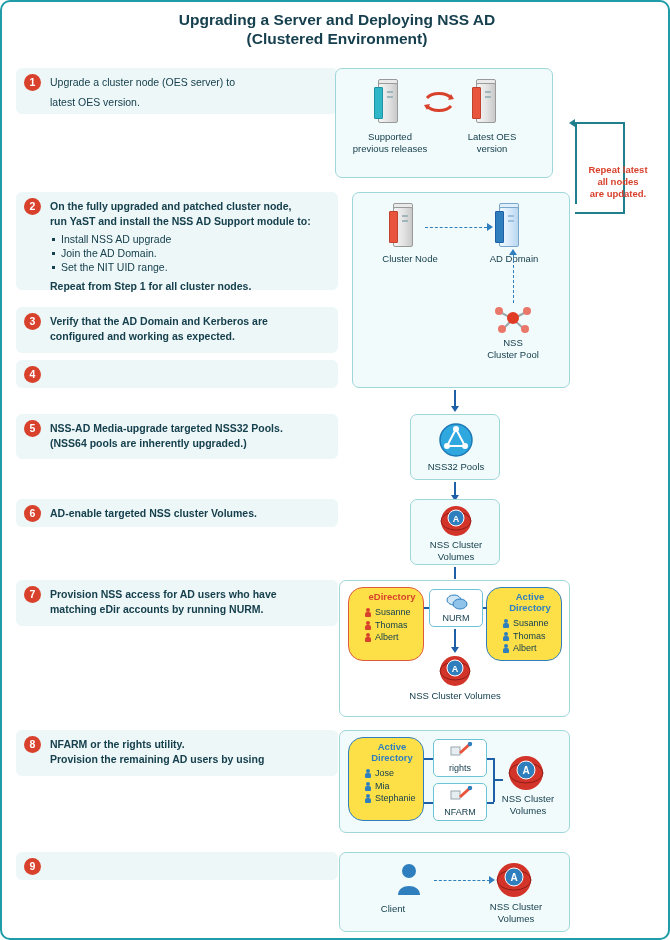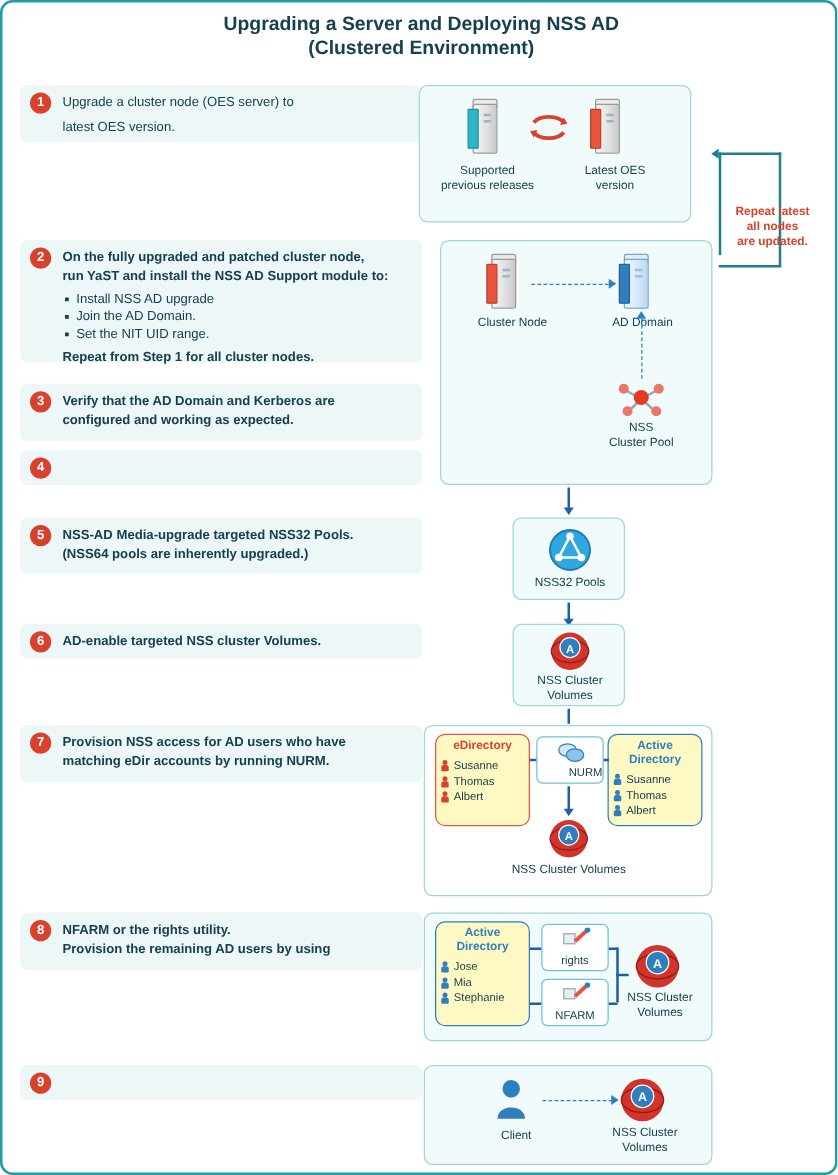--- a/index.html
+++ b/index.html
@@ -128,22 +128,22 @@
     color:#d8422d;
     font-size:9.5px;font-weight:bold;line-height:12px;
   }
 
   
   .swirl{position:absolute;width:30px;height:22px;}
 
   
   .box{
     position:absolute;box-sizing:border-box;
-    background:#fef9c3;border-radius:8px;
-    font-size:9px;color:#16404e;
+    background:#fde047;border-radius:15px;
+    font-size:9px;color:#16404e;padding-left:12px;
   }
   .box .hdr{
     text-align:center;font-weight:bold;padding:3px 2px 2px;
     font-size:9.5px;line-height:11px;
   }
   .box ul{margin:0;padding:2px 0 4px 0;list-style:none;}
   .box li{padding:0 4px 0 14px;position:relative;line-height:12.5px;font-size:9px;}
   .person{
     position:absolute;left:4px;top:2px;width:6px;height:9px;
   }
@@ -408,21 +408,21 @@
         <li>
           <span class="person">
               <span class="h" style="background:#2f7fbf;"></span>
               <span class="b" style="background:#2f7fbf;"></span>
             </span>
           <span>Albert</span>
         </li>
       </ul>
     </div>
 
-    <div class="util" style="left:89px;top:8px;width:54px;height:38px;text-align:right;">
+    <div class="util" style="left:89px;top:8px;width:54px;height:38px;">
       <div style="position:absolute;left:15px;top:2px;width:24px;height:20px;">
         <svg width="24" height="20" viewBox="0 0 24 20">
           <ellipse cx="9" cy="8" rx="7" ry="5" fill="#cfe6f7" stroke="#2f7fbf"></ellipse>
           <ellipse cx="15" cy="12" rx="7" ry="5" fill="#8fc3e8" stroke="#2f7fbf"></ellipse>
         </svg>
       </div>
       <div class="lbl">NURM</div>
     </div>
 
     <div class="solid-h" style="left:84px;top:26px;width:5px;background:#1f5fa8;"></div>
@@ -517,21 +517,21 @@
   </div>
 
   <div class="panel" style="left:337px;top:850px;width:231px;height:80px;">
 
     <div class="client" style="left:56px;top:10px;">
       <svg width="26" height="34" viewBox="0 0 26 34">
         <circle cx="13" cy="8" r="7" fill="#2f7fbf"></circle>
         <path d="M2 32 C2 20, 24 20, 24 32 Z" fill="#2f7fbf"></path>
       </svg>
     </div>
-    <div class="cap" style="left:38px;top:50px;width:70px;">Client</div>
+    <div class="cap" style="left:18px;top:50px;width:70px;">Client</div>
 
     <div class="dash-h" style="left:94px;top:27px;width:56px;"></div>
     <div class="arrow-head-r" style="left:149px;top:23px;"></div>
 
     <div style="position:absolute;left:156px;top:9px;width:36px;height:36px;">
       <svg width="36" height="36" viewBox="0 0 36 36">
         <ellipse cx="18" cy="18" rx="17" ry="17" fill="#d2342a"></ellipse>
         <ellipse cx="18" cy="18" rx="17" ry="10" fill="none" stroke="#8f1d16" stroke-width="1"></ellipse>
         <circle cx="18" cy="15" r="9" fill="#2f7fbf" stroke="#ffffff" stroke-width="1"></circle>
         <text x="18" y="19" font-size="10" font-family="Liberation Sans, sans-serif" fill="#ffffff" text-anchor="middle" font-weight="bold">A</text>

